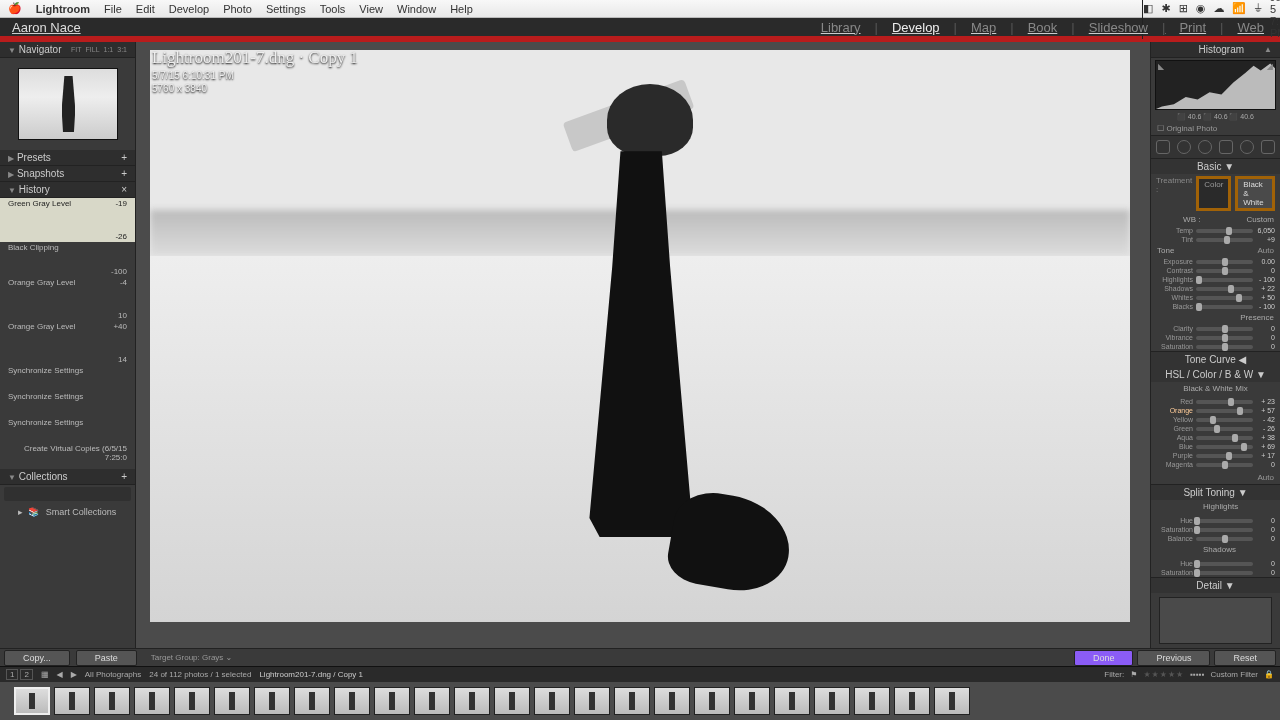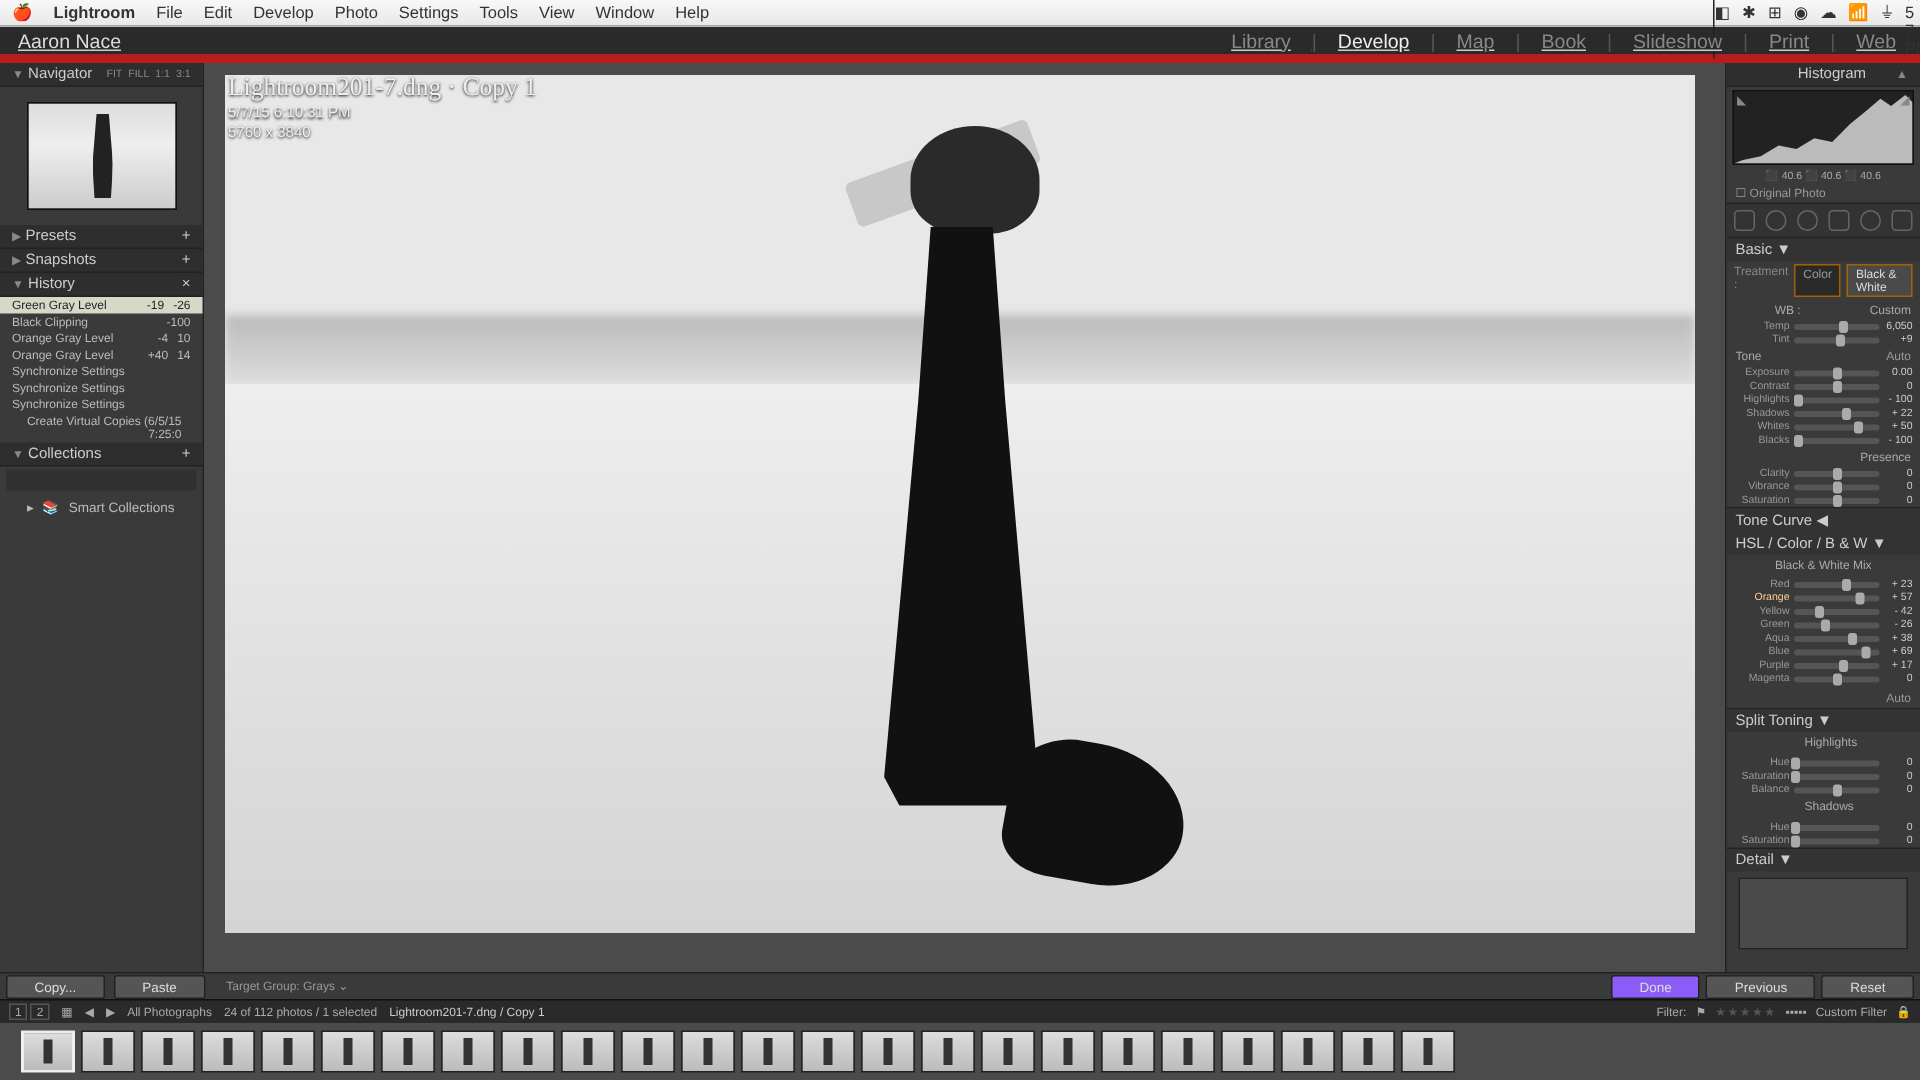--- a/index.html
+++ b/index.html
@@ -25,21 +25,21 @@
 .phead .tri { font-size:8px; color:#888; }
 .phead.rt { justify-content:flex-end; gap:20px; }
 .navopts { display:flex; gap:4px; font-size:7px; color:#888; }
 
 .nav-thumb { margin:10px auto; width:100px; height:72px; background:linear-gradient(180deg,#ddd 0%,#eee 40%,#ccc 100%); border:1px solid #111; position:relative; }
 .nav-thumb::after { content:""; position:absolute; left:44%; top:10%; width:14%; height:80%; background:#222; clip-path:polygon(20% 0,80% 0,100% 60%,90% 100%,10% 100%,0 60%); }
 
 .history { font-size:8px; }
 .hrow { display:flex; justify-content:space-between; padding:1px 8px; color:#bbb; }
 .hrow.sel { background:#d8d8c8; color:#222; }
-.hrow .vals { display:flex; gap:6px; }
+.hrow .vals { display:flex; gap:24px;flex-direction:column; }
 
 .coll { font-size:9px; padding:4px 18px; color:#bbb; display:flex; align-items:center; gap:6px; }
 
 .center { flex:1; padding:8px 20px 2px 14px; position:relative; }
 .imginfo { position:absolute; top:6px; left:16px; color:#eee; text-shadow:0 1px 2px #000; z-index:2; }
 .imginfo .fn { font-size:17px; font-family:Georgia,serif; }
 .imginfo .meta { font-size:10px; margin-top:2px; }
 .photo { width:100%; height:572px; background:#e8e8e8; position:relative; overflow:hidden; }
 .horizon { position:absolute; top:28%; left:0; right:0; height:8%; background:linear-gradient(#bbb,#ddd); filter:blur(3px); }
 .sand { position:absolute; top:36%; left:0; right:0; bottom:0; background:linear-gradient(#eee,#d4d4d4); }
@@ -52,23 +52,23 @@
 .histo { height:50px; margin:2px 4px; background:#222; border:1px solid #111; position:relative; }
 .histo svg { width:100%; height:100%; }
 .hvals { font-size:7px; color:#aaa; text-align:center; padding:1px 0; }
 .hchk { font-size:8px; color:#999; padding:2px 6px; }
 
 .tools { display:flex; justify-content:space-around; padding:4px 2px; background:#333; border-top:1px solid #222; border-bottom:1px solid #222; }
 .tools .t { width:14px; height:14px; border:1px solid #666; border-radius:3px; }
 .tools .tc { border-radius:50%; }
 
 .section { border-bottom:1px solid #222; }
-.shd { background:#333; text-align:left; padding:2px 6px; font-size:10px; color:#ccc; cursor:pointer; }
+.shd { background:#333; text-align:center; padding:2px 6px; font-size:10px; color:#ccc; cursor:pointer; }
 .treat { display:flex; padding:2px 5px; font-size:8px; justify-content:flex-end; gap:4px; }
-.treat .btn { background:#2a2a2a; padding:1px 5px; border:1px solid #a16207; color:#999; }
+.treat .btn { background:#2a2a2a; padding:1px 5px; border:3px solid #a16207; color:#999; }
 .treat .btn.act { background:#4a4a4a; color:#ddd; }
 .treat .lbl { color:#888; margin-right:auto; }
 
 .srow { display:flex; align-items:center; padding:0 5px; height:9px; font-size:7px; color:#bbb; }
 .srow .sl { width:40px; text-align:right; padding-right:3px; color:#999; }
 .srow .sv { width:22px; text-align:right; color:#ccc; }
 .srow.hl .sl { color:#fc9; }
 .slider { flex:1; height:4px; background:#555; position:relative; border-radius:2px; }
 .slider::after { content:""; position:absolute; top:-2px; width:6px; height:8px; background:#aaa; border-radius:2px; left:var(--p,50%); transform:translateX(-50%); }
 .subhd { text-align:center; font-size:8px; color:#aaa; padding:2px 0; display:flex; justify-content:space-between; padding:2px 6px;gap:46px; }

